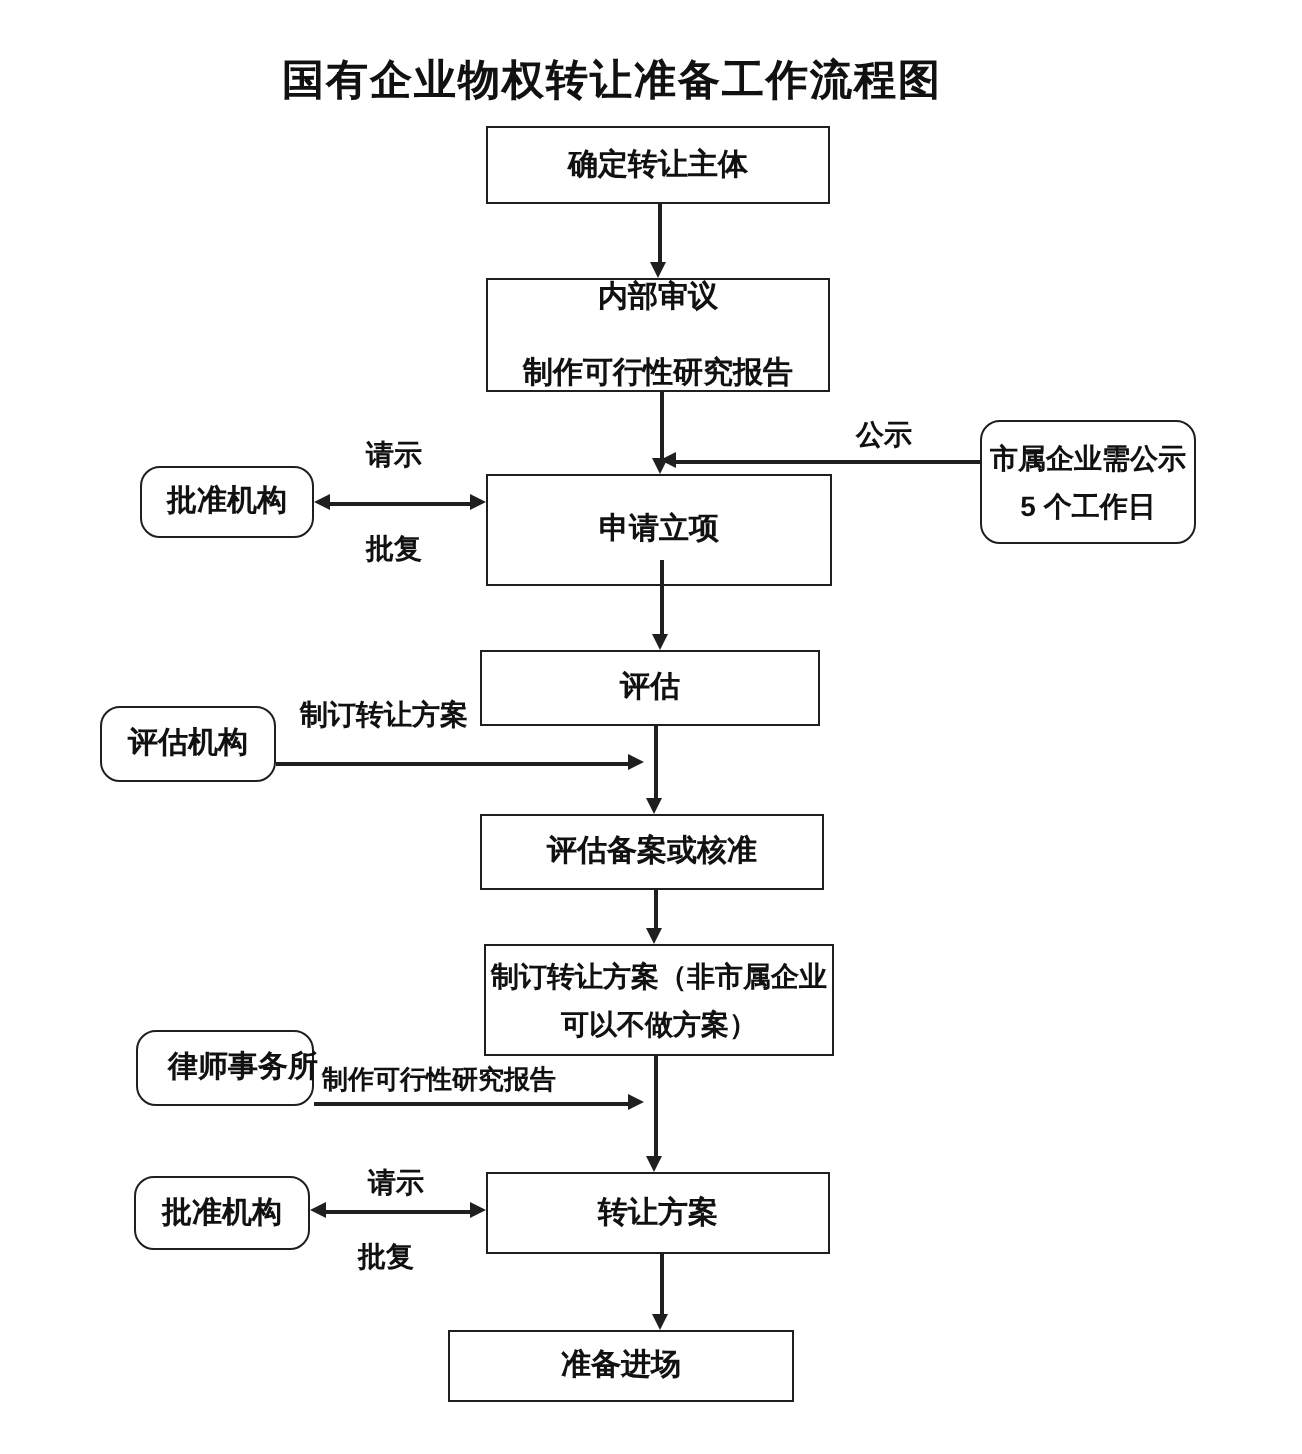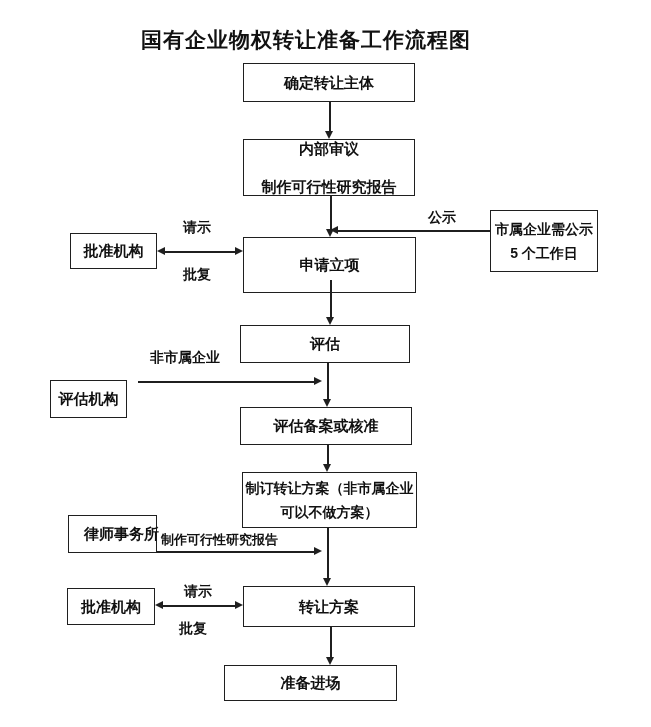--- a/index.html
+++ b/index.html
@@ -14,35 +14,35 @@
     text-align:center; font-size:21px; font-weight:bold; letter-spacing:1px;
     white-space:nowrap;
   }
   .rect, .round {
     position:absolute; box-sizing:border-box; background:var(--bg);
     border:1.5px solid var(--line);
     display:flex; align-items:center; justify-content:center;
     font-size:15px; font-weight:bold; text-align:center; line-height:1.15;
     white-space:nowrap;
   }
-  .round { border-radius:0; }
+  .round { border-radius:10px; }
   .col { flex-direction:column; }
   
   #box1 { left:243px; top:63px;  width:172px; height:39px; }
   #box2 { left:243px; top:139px; width:172px; height:57px; gap:20px; }
   #box3 { left:243px; top:237px; width:173px; height:56px; }
   #box4 { left:240px; top:325px; width:170px; height:38px; }
   #box5 { left:240px; top:407px; width:172px; height:38px; }
   #box6 { left:242px; top:472px; width:175px; height:56px; gap:7px; font-size:14px; }
   #box7 { left:243px; top:586px; width:172px; height:41px; }
   #box8 { left:224px; top:665px; width:173px; height:36px; }
   
   #r1 { left:70px;  top:233px; width:87px;  height:36px; }
   #r2 { left:490px; top:210px; width:108px; height:62px; gap:8px; font-size:14px; }
-  #r3 { left:50px;  top:380px; width:77px;  height:38px; }
+  #r3 { left:50px;  top:353px; width:88px;  height:38px; }
   #r4 { left:68px;  top:515px; width:89px;  height:38px;padding-left:18px; }
   #r5 { left:67px;  top:588px; width:88px;  height:37px; }
   
   .vline { position:absolute; width:1.5px; background:var(--line); }
   .hline { position:absolute; height:1.5px; background:var(--line); }
   #v1 { left:329px; top:102px; height:30px; }
   #v2 { left:330px; top:196px; height:34px; }
   #v3 { left:330px; top:280px; height:38px; }
   #v4 { left:327px; top:363px; height:37px; }
   #v5 { left:327px; top:445px; height:20px; }
@@ -158,18 +158,18 @@
   <div class="hline" id="h4"></div>
   <div class="ah ah-right" id="a-h4-r"></div>
 
   <div class="hline" id="h5"></div>
   <div class="ah ah-left" id="a-h5-l"></div>
   <div class="ah ah-right" id="a-h5-r"></div>
 
   <div class="elabel" id="lab-qingshi1">请示</div>
   <div class="elabel" id="lab-pifu1">批复</div>
   <div class="elabel" id="lab-gongshi">公示</div>
-  <div class="elabel" id="lab-report">非市属企业</div>
+  <div class="elabel" id="lab-report">制订转让方案</div>
   <div class="elabel" id="lab-legal">制作可行性研究报告</div>
   <div class="elabel" id="lab-qingshi2">请示</div>
   <div class="elabel" id="lab-pifu2">批复</div>
 
 </div>
 
 </body></html>

